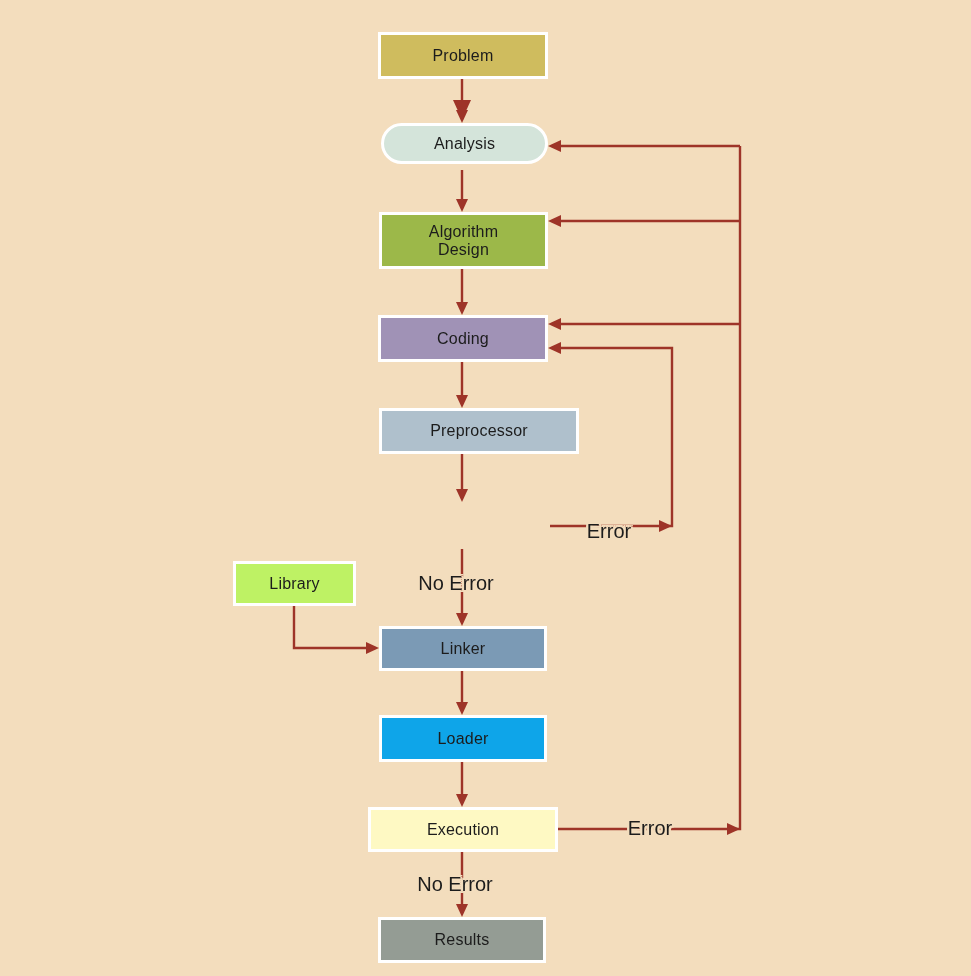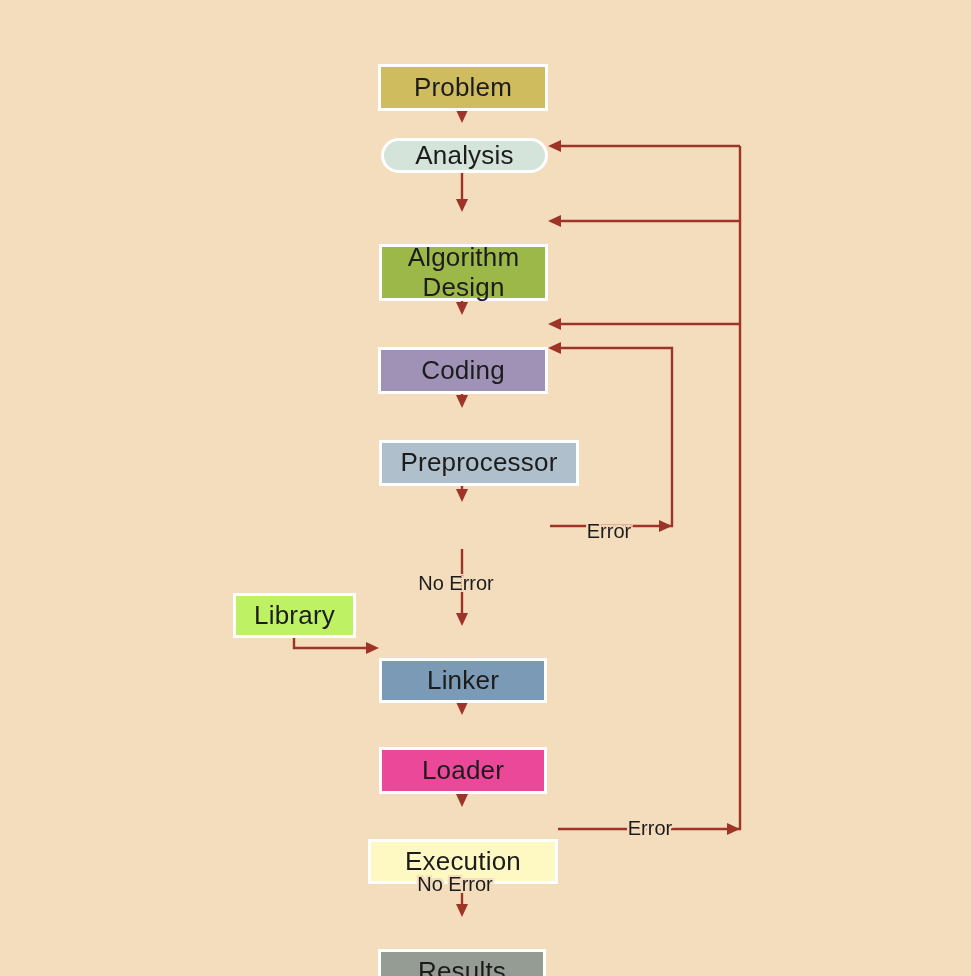--- a/index.html
+++ b/index.html
@@ -27,26 +27,25 @@
   }
   .node {
     position: absolute;
     box-sizing: border-box;
     border: 3px solid #ffffff;
     display: flex;
     align-items: center;
     justify-content: center;
     text-align: center;
     color: #1c1c1c;
-    font-size: 26px;
+    font-size: 16px;
     line-height: 1.12;
     letter-spacing: 0.2px;
     white-space: pre-line;
     z-index: 3;
-    margin-top: 32px;
   }
   .edge-label {
     position: absolute;
     font-size: 20px;
     color: #1c1c1c;
     white-space: nowrap;
     z-index: 4;
     transform: translate(-50%, -50%);
     text-shadow:
        2px 0 0 #f3ddbd, -2px 0 0 #f3ddbd,
@@ -113,21 +112,21 @@
       <polygon points="561,318 548,324 561,330"></polygon>
       <polygon points="561,215 548,221 561,227"></polygon>
       <polygon points="561,140 548,146 561,152"></polygon>
     </g>
   </svg>
 
   <div class="node" style="left:378px; top:32px; width:170px; height:47px; background:#cfbc5e;">
     <span>Problem</span>
   </div>
 
-  <div class="node" style="left:381px; top:106px; width:167px; height:35px; background:#d4e4da;border-radius:23px;">
+  <div class="node" style="left:381px; top:123px; width:167px; height:41px; background:#d4e4da;border-radius:23px;">
     <span>Analysis</span>
   </div>
 
   <div class="node" style="left:379px; top:212px; width:169px; height:57px; background:#9cb849;">
     <span>Algorithm
 Design</span>
   </div>
 
   <div class="node" style="left:378px; top:315px; width:170px; height:47px; background:#a092b6;">
     <span>Coding</span>
@@ -139,21 +138,21 @@
 
 
   <div class="node" style="left:233px; top:561px; width:123px; height:45px; background:#bef264;">
     <span>Library</span>
   </div>
 
   <div class="node" style="left:379px; top:626px; width:168px; height:45px; background:#7b9ab5;">
     <span>Linker</span>
   </div>
 
-  <div class="node" style="left:379px; top:715px; width:168px; height:47px; background:#ec4899;">
+  <div class="node" style="left:379px; top:715px; width:168px; height:47px; background:#0ea5e9;">
     <span>Loader</span>
   </div>
 
   <div class="node" style="left:368px; top:807px; width:190px; height:45px; background:#fef9c3;">
     <span>Execution</span>
   </div>
 
   <div class="node" style="left:378px; top:917px; width:168px; height:46px; background:#949c94;">
     <span>Results</span>
   </div>

